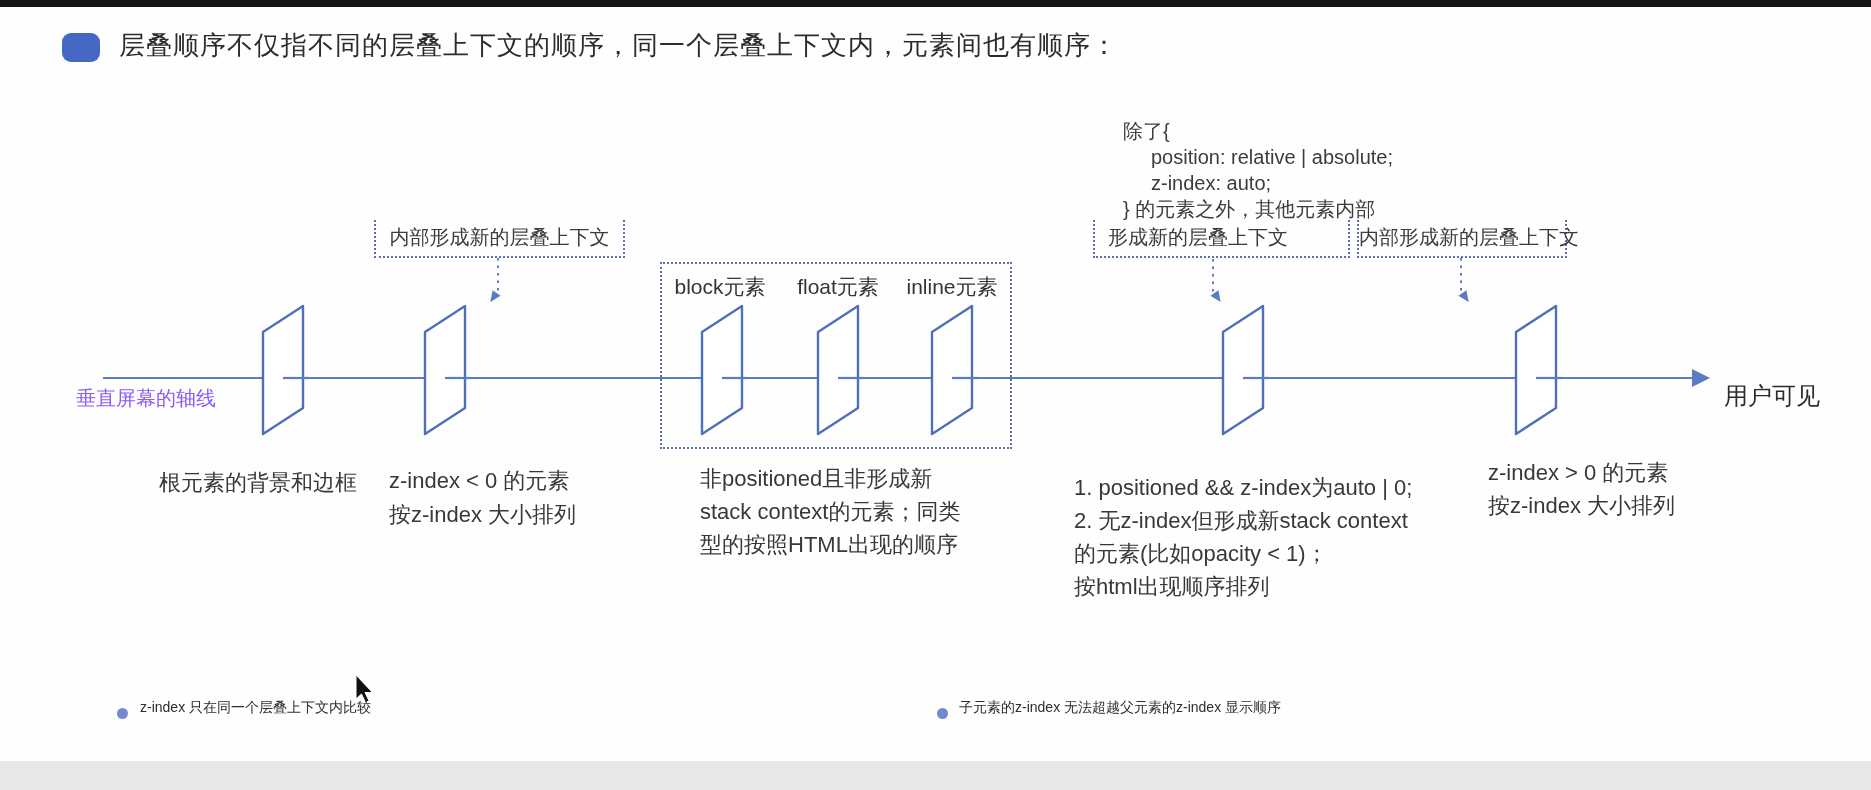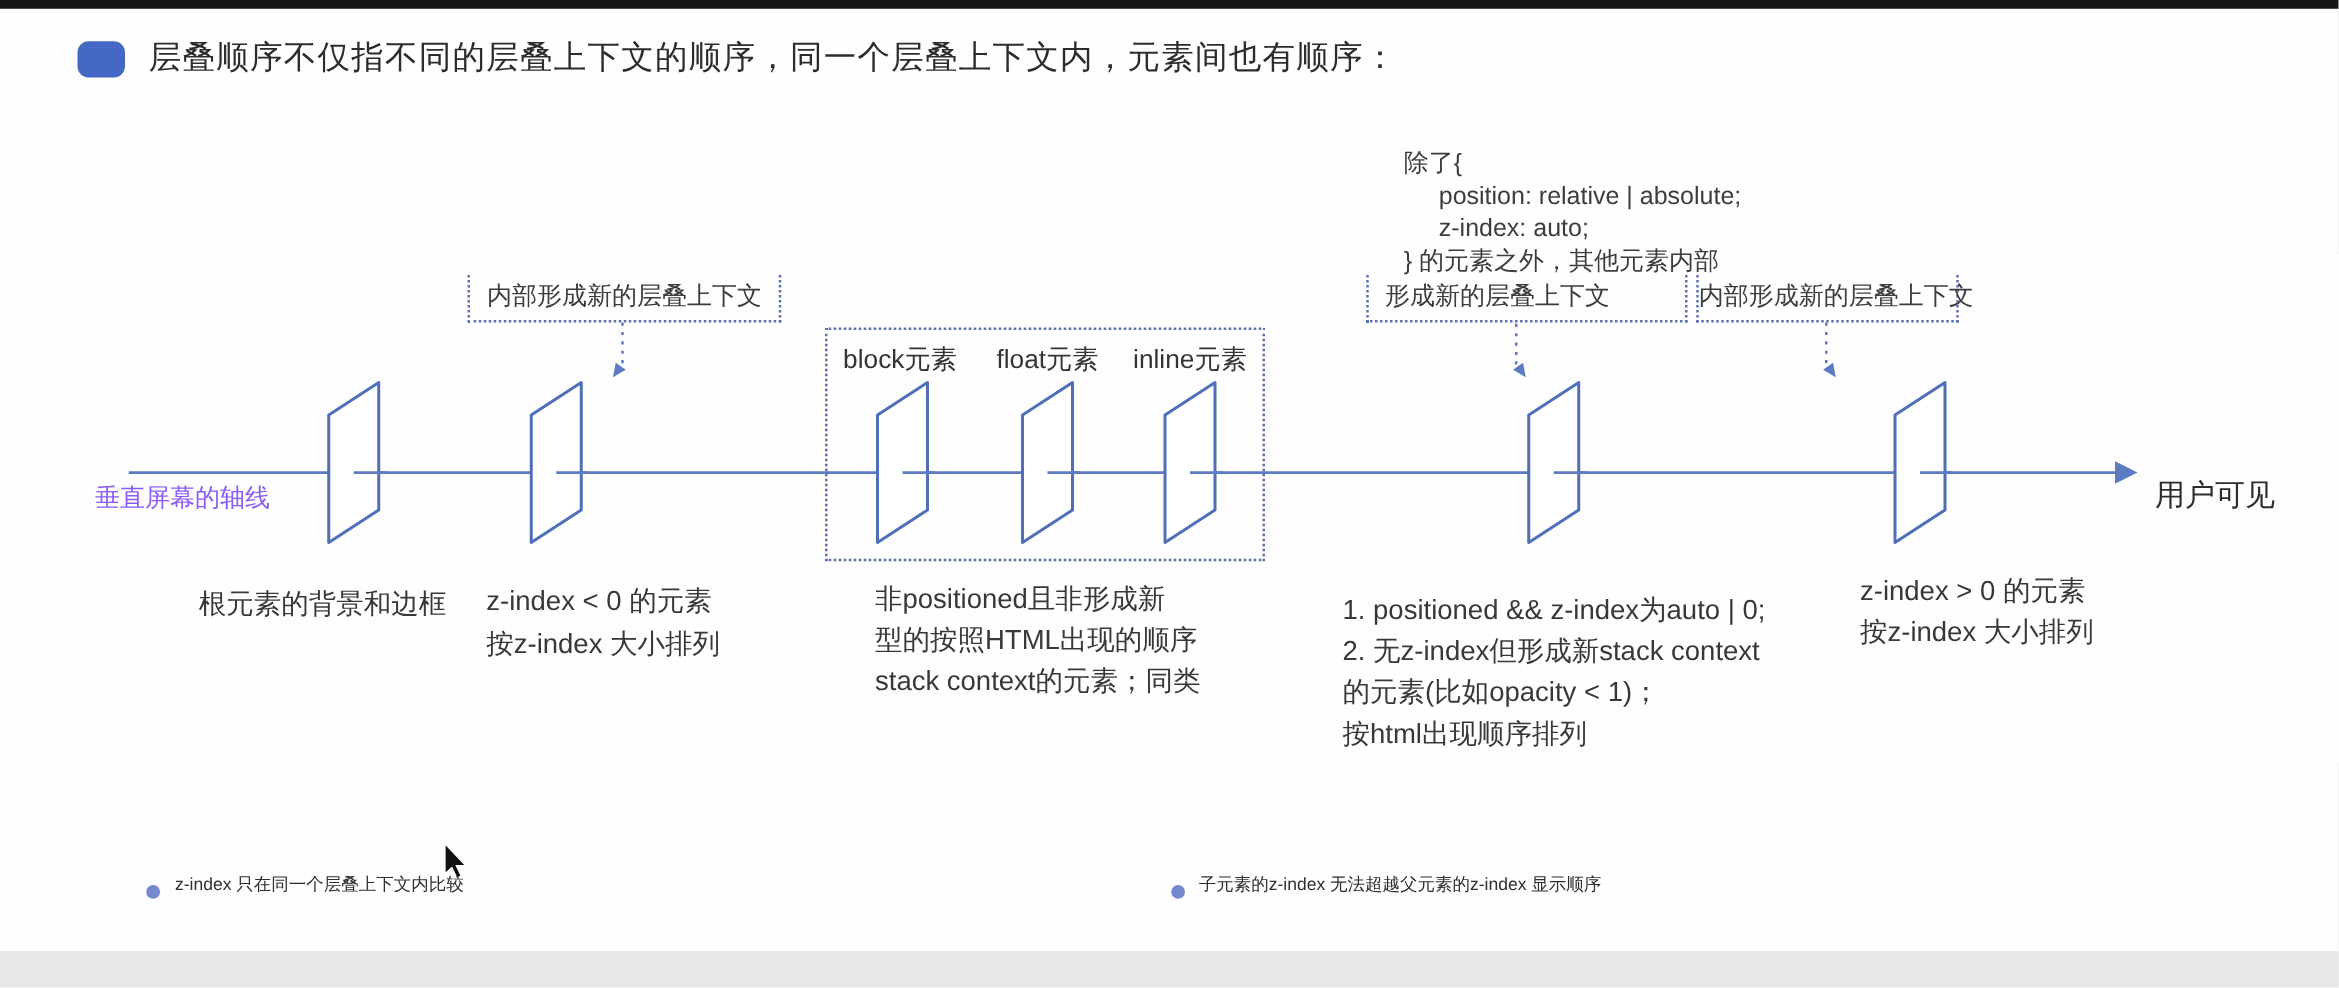--- a/index.html
+++ b/index.html
@@ -103,22 +103,22 @@
 
   <div class="abs caption cap-root">根元素的背景和边框</div>
 
   <div class="abs caption cap-neg">
     <div>z-index &lt; 0 的元素</div>
     <div>按z-index 大小排列</div>
   </div>
 
   <div class="abs caption cap-normal">
     <div>非positioned且非形成新</div>
+    <div>stack context的元素；同类</div>
     <div>型的按照HTML出现的顺序</div>
-    <div>stack context的元素；同类</div>
   </div>
 
   <div class="abs caption cap-pos0">
     <div>1. positioned &amp;&amp; z-index为auto | 0;</div>
     <div>2. 无z-index但形成新stack context</div>
     <div>的元素(比如opacity &lt; 1)；</div>
     <div>按html出现顺序排列</div>
   </div>
 
   <div class="abs caption cap-pos">

